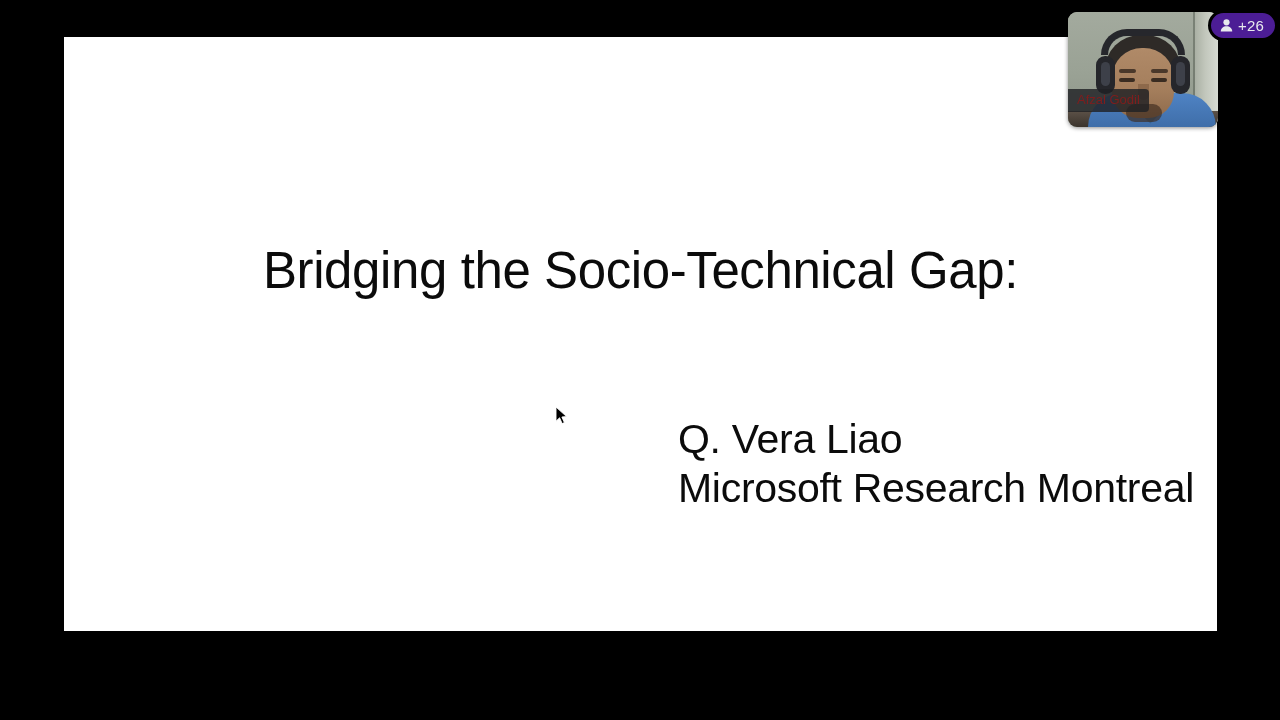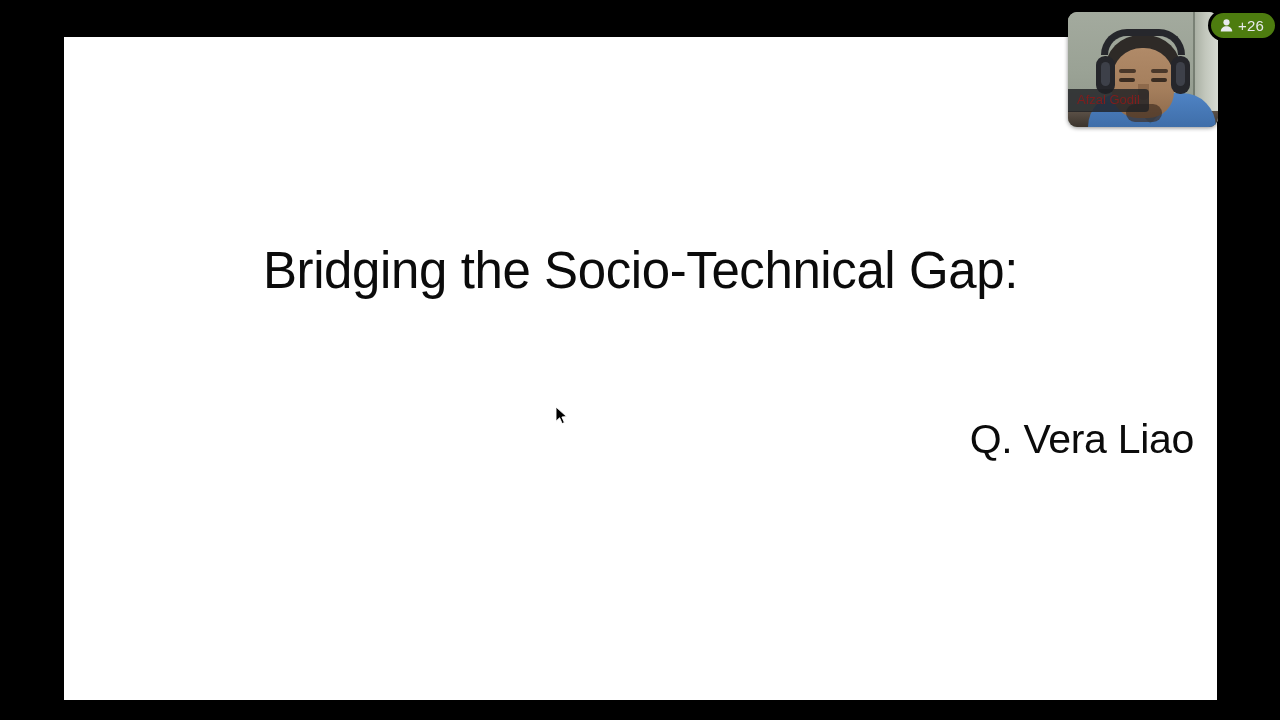--- a/index.html
+++ b/index.html
@@ -24,21 +24,21 @@
     height: 720px;
     background: #000000;
   }
 
   
   #slide {
     position: absolute;
     left: 64px;
     top: 37px;
     width: 1153px;
-    height: 663px;
+    height: 594px;
     background: #ffffff;
     overflow: hidden;
   }
 
   
   #slide-title {
     position: absolute;
     left: 0;
     top: 208px;
     width: 1153px;
@@ -246,21 +246,21 @@
   
   #participant-badge {
     position: absolute;
     left: 1208px;
     top: 10px;
     height: 31px;
     padding: 0 11px 0 8px;
     display: flex;
     align-items: center;
     gap: 4px;
-    background: #4d7c0f;
+    background: #4c1d95;
     border: 3px solid #000000;
     border-radius: 18px;
     color: #e8eaed;
     font-size: 15px;
     font-weight: 500;
     font-family: "Liberation Sans", sans-serif;
     box-sizing: border-box;
   }
   #participant-badge .badge-icon {
     display: inline-flex;
@@ -281,20 +281,21 @@
 <div id="stage">
 
   <div id="slide">
 
     <div id="slide-title">
       <span class="title-line title-line-1">Bridging the Socio-Technical Gap:</span>
     </div>
 
     <div id="slide-author">
       <span class="author-line author-line-1">Q. Vera Liao</span>
+      <span class="author-line author-line-2">Microsoft Research Montreal</span>
     </div>
 
   </div>
 
   <div id="mouse-cursor">
     <svg width="14" height="20" viewBox="0 0 14 20" xmlns="http://www.w3.org/2000/svg">
       <path d="M1 1 L1 15.2 L4.6 11.8 L7.1 17.6 L9.4 16.6 L6.9 11 L11.6 10.6 Z" fill="#000000" stroke="#ffffff" stroke-width="0.9"></path>
     </svg>
   </div>
 

